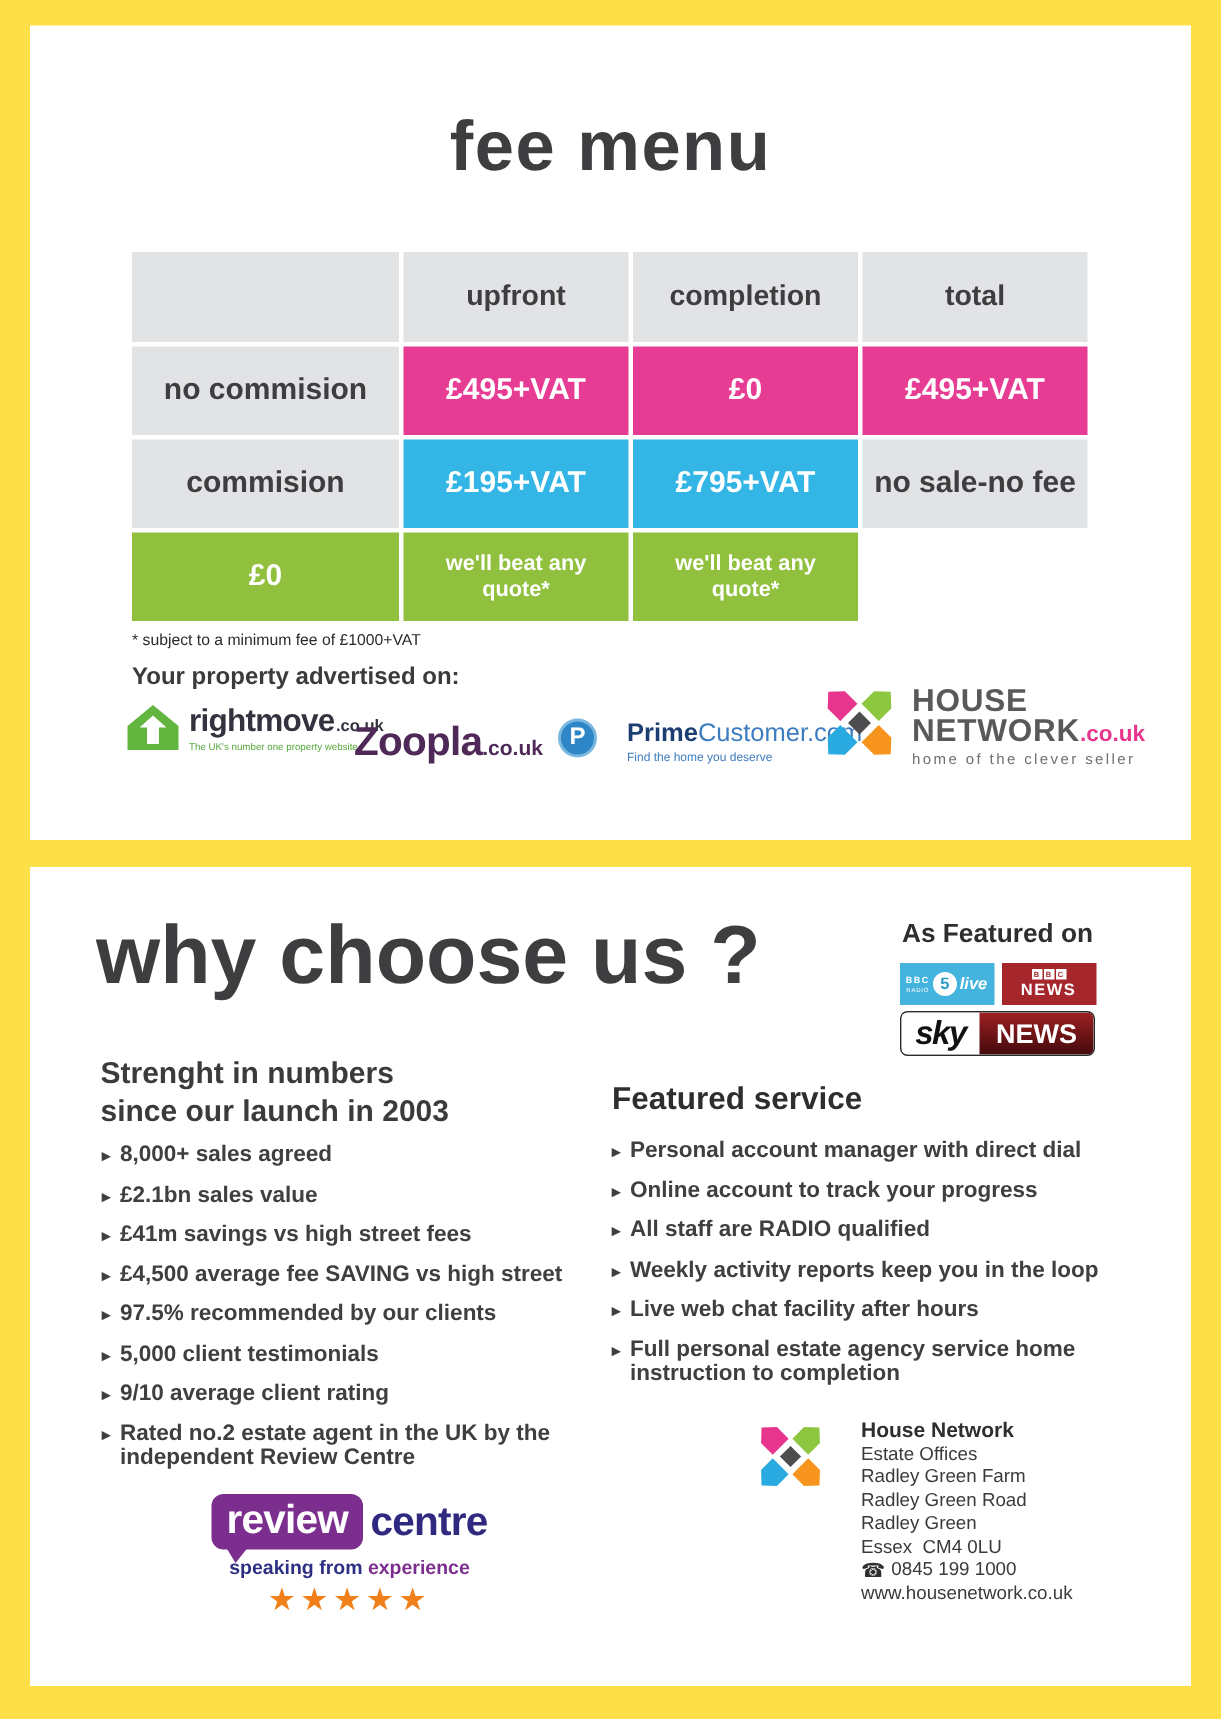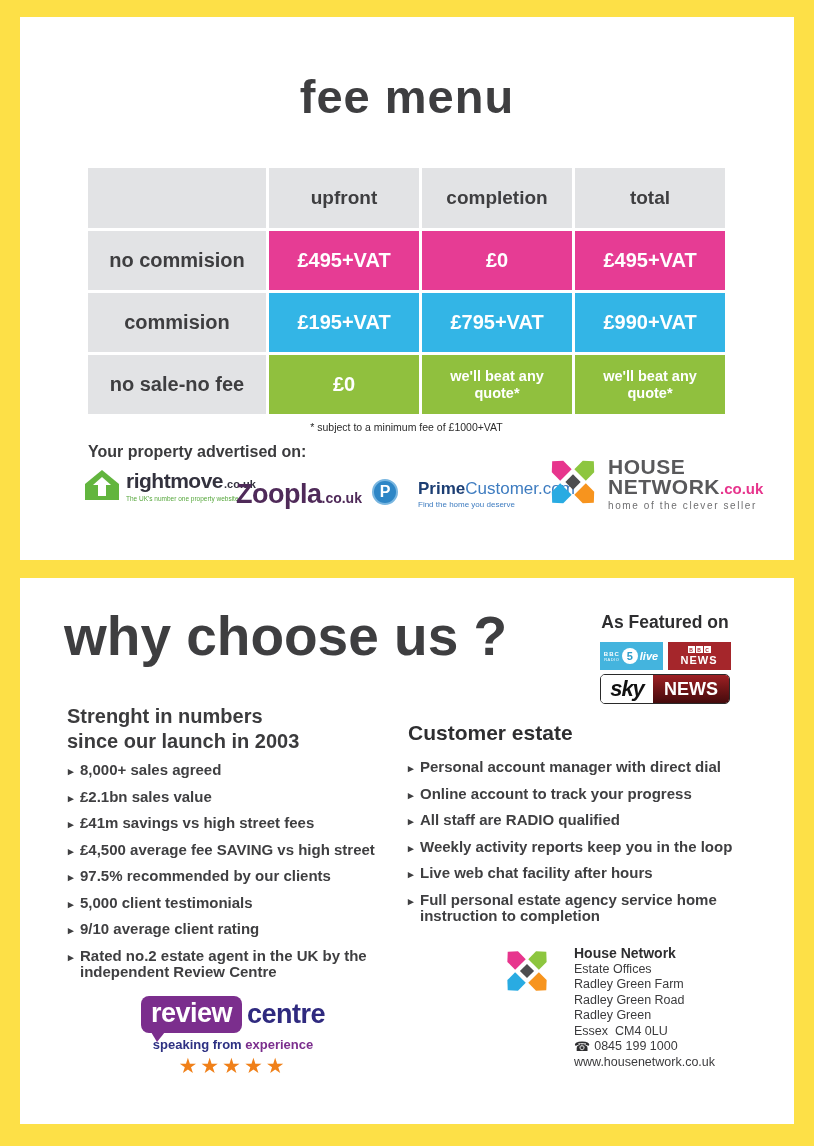--- a/index.html
+++ b/index.html
@@ -17,21 +17,21 @@
     grid-template-columns:178px 150px 150px 150px; grid-template-rows:60px 59px 59px 59px; gap:3px; }
   .cell { display:flex; align-items:center; justify-content:center; text-align:center; }
   .cell.gray { background:#e2e3e5; }
   .cell.head { font-size:19px; font-weight:bold; color:#3e3e40; }
   .cell.rowlabel { font-size:20px; font-weight:bold; color:#3e3e40; }
   .cell.val { font-size:20px; font-weight:bold; color:#fff; }
   .cell.pink { background:#e63c94; }
   .cell.blue { background:#33b5e6; }
   .cell.green { background:#90c03e; }
   .cell.small { font-size:14.5px; line-height:17px; padding:0 10px; }
-  .footnote { position:absolute; left:68px; top:404px; width:637px; text-align:center;
+  .footnote { position:absolute; left:68px; top:404px; width:637px; text-align:left;
     font-size:10.5px; color:#2b2b2b; }
   .adv-heading { position:absolute; left:68px; top:426px; font-size:16px; font-weight:bold; color:#3b3b3d; }
 
   .logo-rightmove { position:absolute; left:64px; top:452px; display:flex; align-items:flex-start; }
   .rm-text { margin-left:6px; }
   .rm-name-row { display:flex; align-items:baseline; }
   .rm-name { font-size:21px; font-weight:bold; color:#33323e; letter-spacing:-0.5px; }
   .rm-suffix { font-size:11px; font-weight:bold; color:#33323e; margin-left:1px; }
   .rm-tagline { font-size:6.5px; color:#56a73c; margin-top:2px; }
 
@@ -140,21 +140,20 @@
       <div class="cell gray head">total</div>
 
       <div class="cell gray rowlabel">no commision</div>
       <div class="cell pink val">£495+VAT</div>
       <div class="cell pink val">£0</div>
       <div class="cell pink val">£495+VAT</div>
 
       <div class="cell gray rowlabel">commision</div>
       <div class="cell blue val">£195+VAT</div>
       <div class="cell blue val">£795+VAT</div>
-      <div class="cell blue val">£990+VAT</div>
 
       <div class="cell gray rowlabel">no sale-no fee</div>
       <div class="cell green val">£0</div>
       <div class="cell green val small">we'll beat any quote*</div>
       <div class="cell green val small">we'll beat any quote*</div>
     </div>
 
     <div class="footnote">* subject to a minimum fee of £1000+VAT</div>
     <div class="adv-heading">Your property advertised on:</div>
 
@@ -273,21 +272,21 @@
       <li>
           <span class="arrow">▸</span>
           <span>9/10 average client rating</span>
         </li>
       <li>
           <span class="arrow">▸</span>
           <span>Rated no.2 estate agent in the UK by the independent Review Centre</span>
         </li>
     </ul>
 
-    <div class="customer-heading">Customer estate</div>
+    <div class="customer-heading">Featured service</div>
 
     <ul class="bullets right-list">
       <li>
           <span class="arrow">▸</span>
           <span>Personal account manager with direct dial</span>
         </li>
       <li>
           <span class="arrow">▸</span>
           <span>Online account to track your progress</span>
         </li>

